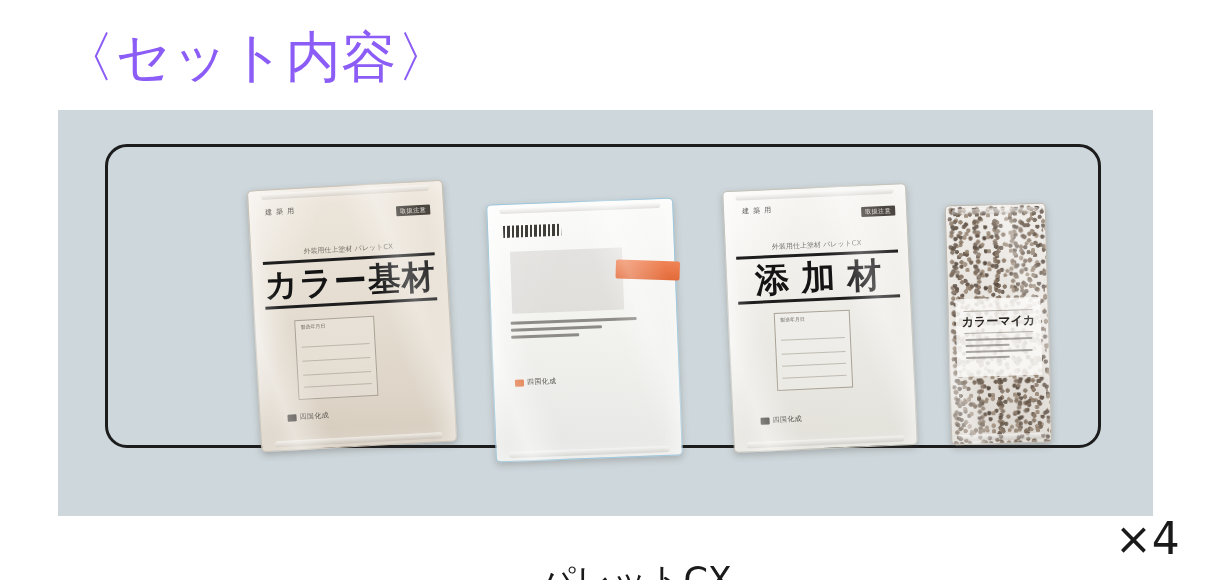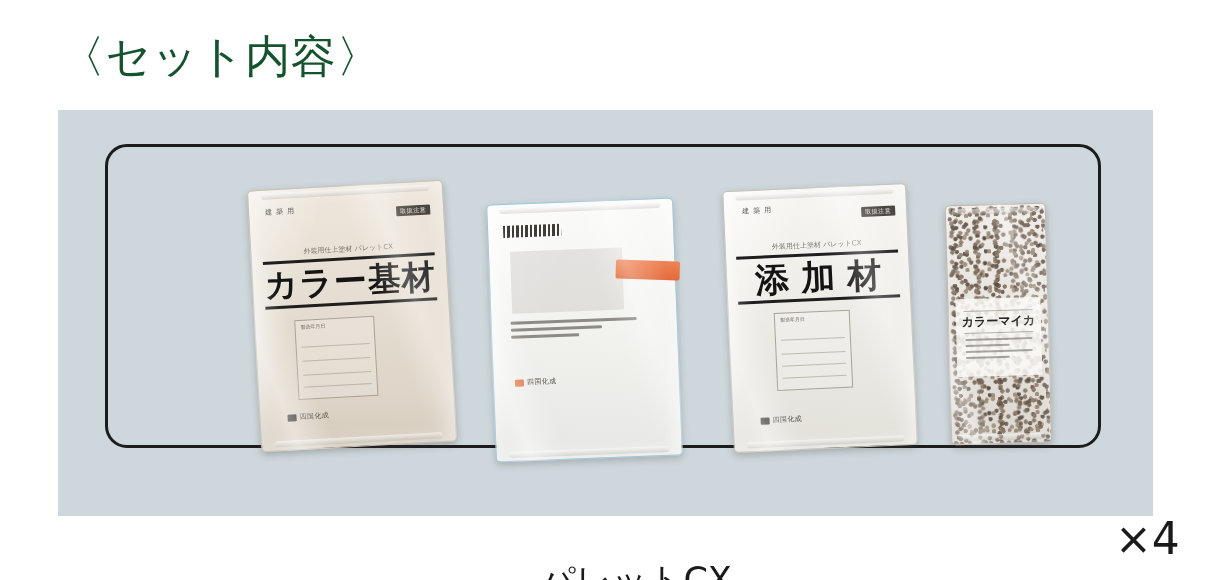--- a/index.html
+++ b/index.html
@@ -13,24 +13,24 @@
     position: relative;
     font-family: "DejaVu Sans", "Liberation Sans", sans-serif;
     overflow: hidden;
   }
 
   
   .page-title {
     position: absolute;
     left: 60px;
     top: 28px;
-    font-size: 45px;
+    font-size: 55px;
     line-height: 58px;
     letter-spacing: 0.5px;
-    color: #14532d;
+    color: #8b5cf6;
     font-weight: 500;
     white-space: nowrap;
   }
 
   
   .panel {
     position: absolute;
     left: 58px;
     top: 110px;
     width: 1095px;

